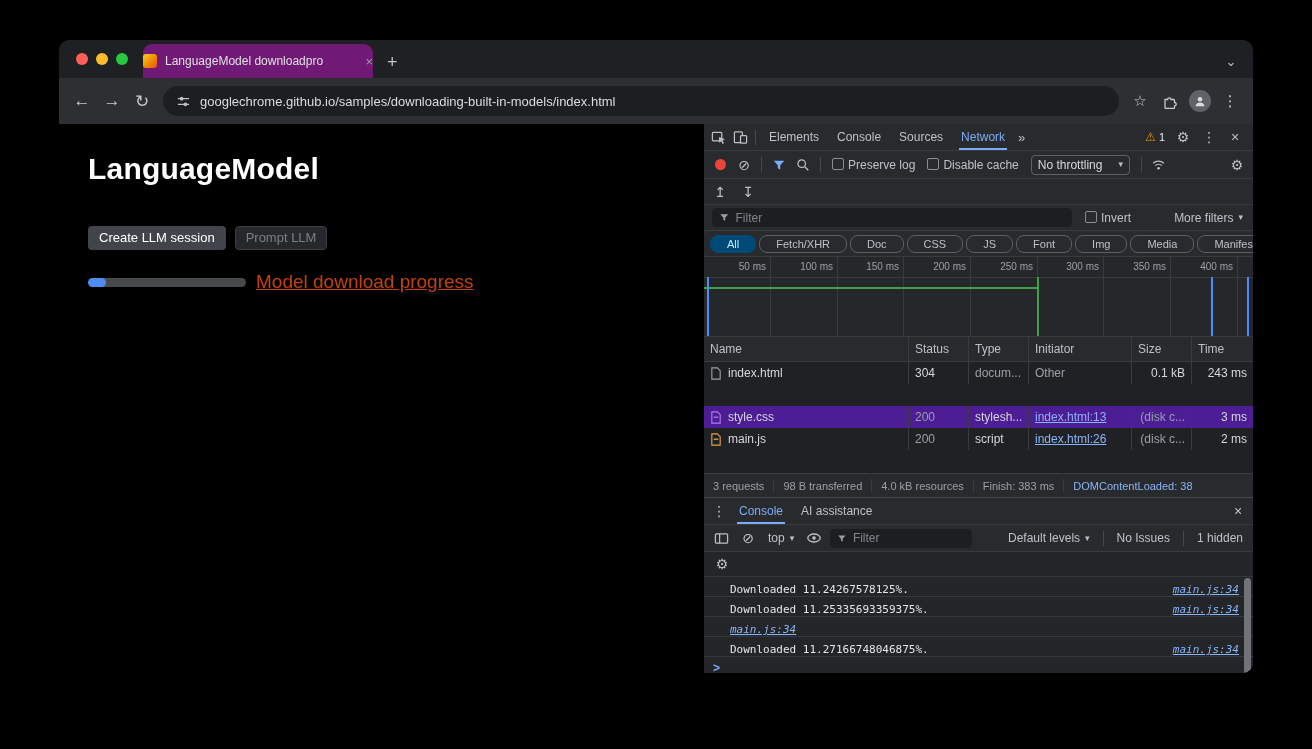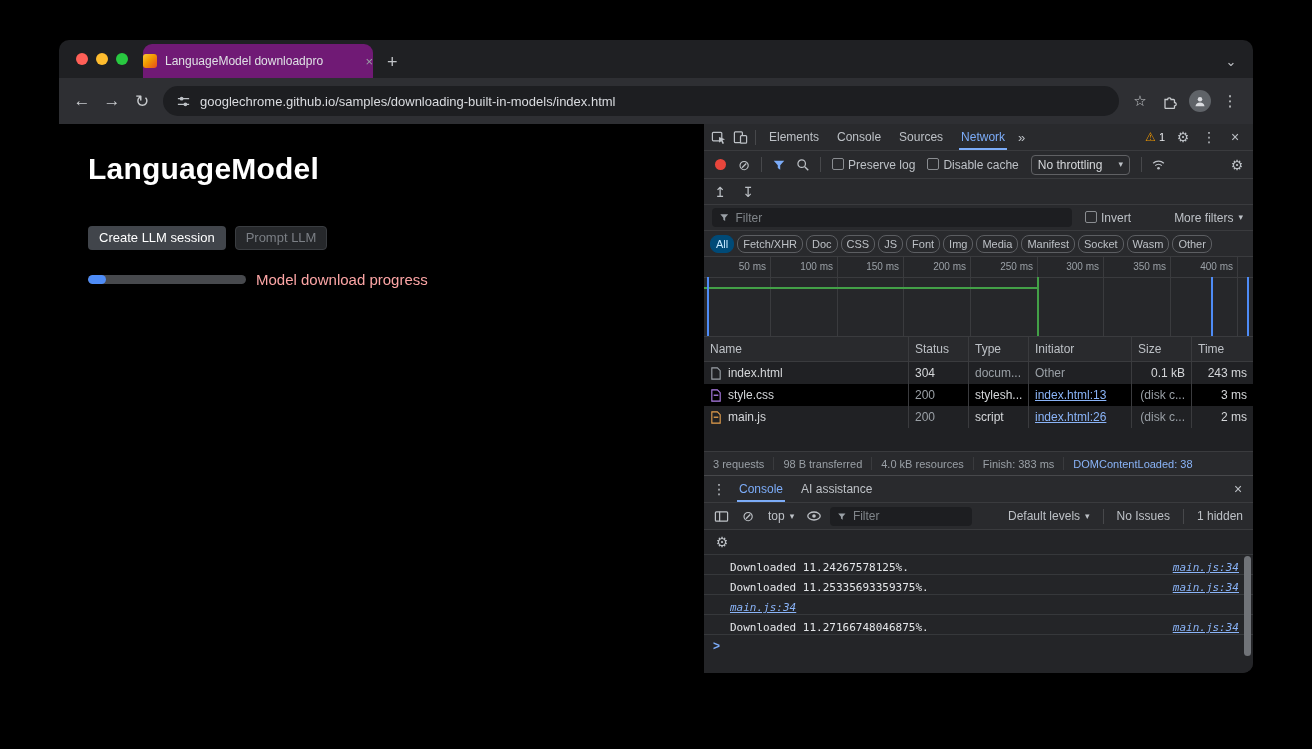--- a/index.html
+++ b/index.html
@@ -45,21 +45,21 @@
   .content { flex:1; display:flex; min-height:0; }
   .page { width:644px; flex:0 0 644px; background:#000; box-sizing:border-box; padding:20px 0 0 29px; }
   .page h1 { margin:8px 0 0 0; font-size:30px; font-weight:700; color:#fff; letter-spacing:.2px; }
   .btn-row { margin-top:40px; display:flex; gap:9px; align-items:center; }
   .btn { font-size:13px; padding:4px 10px; border-radius:4px; border:1px solid transparent; line-height:1.1; }
   .btn.primary { background:#41454b; color:#fff; }
   .btn.disabled { background:#26282b; color:#7b7f85; border-color:#3a3d41; }
   .progress-row { margin-top:21px; display:flex; align-items:center; gap:10px; }
   .progress { width:158px; height:9px; border-radius:5px; background:#47494d; position:relative; overflow:hidden; }
   .progress-fill { position:absolute; left:0; top:0; bottom:0; width:11.3%; border-radius:5px; background:#4e8cf7; }
-  .progress-label { color:#fca5a5; font-size:15px; }
+  .progress-label { color:#c2410c; font-size:19px;text-decoration:underline; }
   
   .devtools { flex:1; min-width:0; background:#202124; border-left:1px solid #000;
     display:flex; flex-direction:column; font-size:12px; color:#cdd0d3; }
   .vsep { width:1px; height:15px; background:#47484b; margin:0 4px; flex:0 0 1px; }
   .dt-icon { width:22px; height:100%; display:flex; align-items:center; justify-content:center; color:#bdc1c6; flex:0 0 22px; }
   .glyph14 { font-size:14px; line-height:1; }
   svg.ic { display:block; }
   
   .dt-tabbar { flex:0 0 27px; box-sizing:border-box; background:#292a2d; border-bottom:1px solid #3a3b3e;
     display:flex; align-items:center; padding:0 3px; }
@@ -90,39 +90,39 @@
     display:flex; align-items:center; padding:0 8px; gap:8px; }
   .filterbox { height:19px; background:#1d1e21; border-radius:4px; display:flex; align-items:center;
     gap:6px; padding:0 7px; box-sizing:border-box; }
   .filterbox.net { flex:0 0 360px; }
   .filterbox input { background:transparent; border:none; outline:none; color:#e8eaed; font-size:12px; width:100%; padding:0; font-family:"Liberation Sans",sans-serif; }
   .filterbox input::placeholder { color:#80858a; }
   .more-filters { margin-left:auto; display:flex; align-items:center; gap:5px; color:#bdc1c6; padding-right:2px; white-space:nowrap; }
   
   .chip-row { flex:0 0 26px; box-sizing:border-box; background:#292a2d; border-bottom:1px solid #3a3b3e;
     display:flex; align-items:center; padding:0 6px; gap:3px; overflow:hidden; }
-  .chip { height:18px; box-sizing:border-box; padding:0 5px; border-radius:8px; border:1px solid #5c5e62;
+  .chip { height:18px; box-sizing:border-box; padding:0 16px; border-radius:8px; border:1px solid #5c5e62;
     display:flex; align-items:center; font-size:11px; color:#bdc1c6; white-space:nowrap; flex:0 0 auto; }
   .chip.active { background:#004a77; border-color:#004a77; color:#c2e7ff; }
   
   .timeline { flex:0 0 79px; position:relative; background:#26272a; border-bottom:1px solid #3a3b3e; overflow:hidden; }
   .tl-grid { position:absolute; top:0; bottom:0; width:1px; background:#3a3b3e; }
   .tl-head-border { position:absolute; top:20px; left:0; right:0; height:1px; background:#3a3b3e; }
   .tl-label { position:absolute; top:4px; font-size:10px; color:#9aa0a6; transform:translateX(calc(-100% - 4px)); white-space:nowrap; }
   .tl-green-h { position:absolute; top:30px; left:0; width:333px; height:2px; background:#43a047; }
   .tl-green-v { position:absolute; top:20px; bottom:0; left:333px; width:2px; background:#43a047; }
   .tl-blue-v { position:absolute; top:20px; bottom:0; width:2px; background:#4e8cf7; }
   
   .grid-cols { display:grid; grid-template-columns:205px 60px 60px 103px 60px 1fr; }
   .thead { flex:0 0 25px; box-sizing:border-box; background:#292a2d; border-bottom:1px solid #3a3b3e; align-items:center; color:#bdc1c6; }
   .th, .cell { height:100%; box-sizing:border-box; padding:0 6px; display:flex; align-items:center;
     border-right:1px solid #3a3b3e; overflow:hidden; white-space:nowrap; }
   .th:last-child, .cell:last-child { border-right:none; }
   .net-row { flex:0 0 22px; align-items:center; color:#d5d7da; }
-  .net-row.odd { background:#202124; } .net-row.even { background:#000000; }
+  .net-row.odd { background:#202124; } .net-row.even { background:#4c1d95;margin-top:22px; }
   .right { justify-content:flex-end; }
   .dim { color:#9aa0a6; }
   .dt-link { color:#8ab4f8; text-decoration:underline; }
   .file-ic { margin-right:6px; flex:0 0 auto; display:flex; }
   .table-empty { flex:0 0 23px; background:#202124; }
   
   .summary { flex:0 0 24px; box-sizing:border-box; background:#292a2d; border-top:1px solid #3a3b3e;
     display:flex; align-items:center; font-size:11px; color:#9aa0a6; overflow:hidden; }
   .sum-item { padding:0 9px; height:13px; display:flex; align-items:center; border-right:1px solid #3a3b3e; white-space:nowrap; }
   .sum-item:last-child { border-right:none; color:#8ab4f8; }

